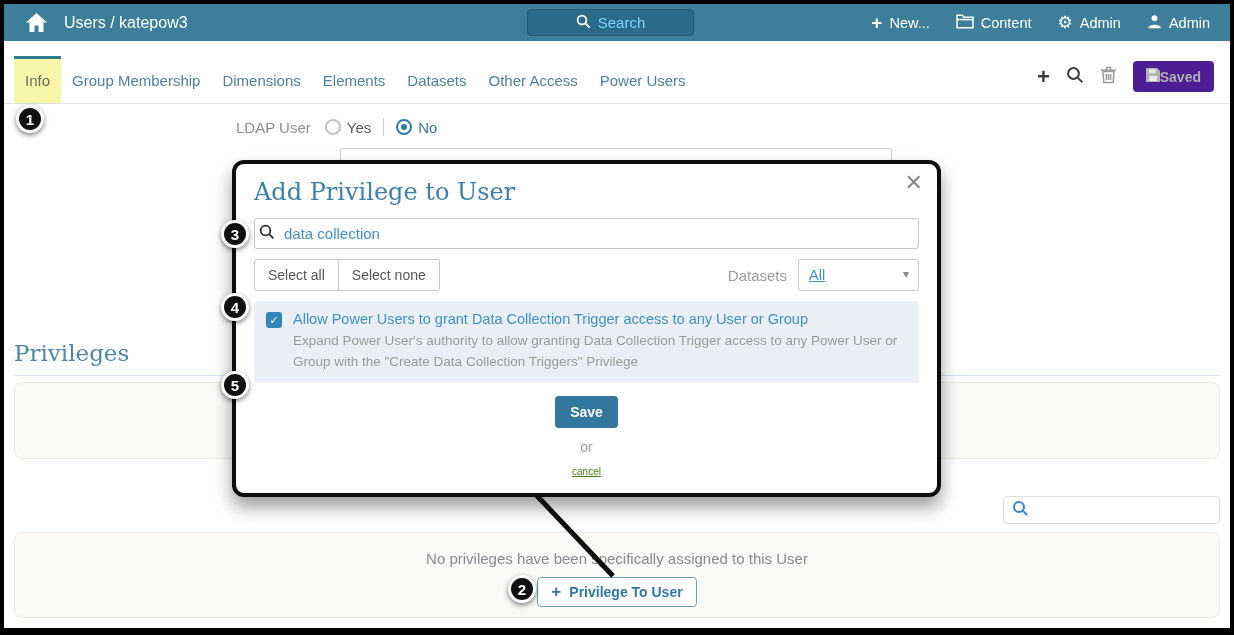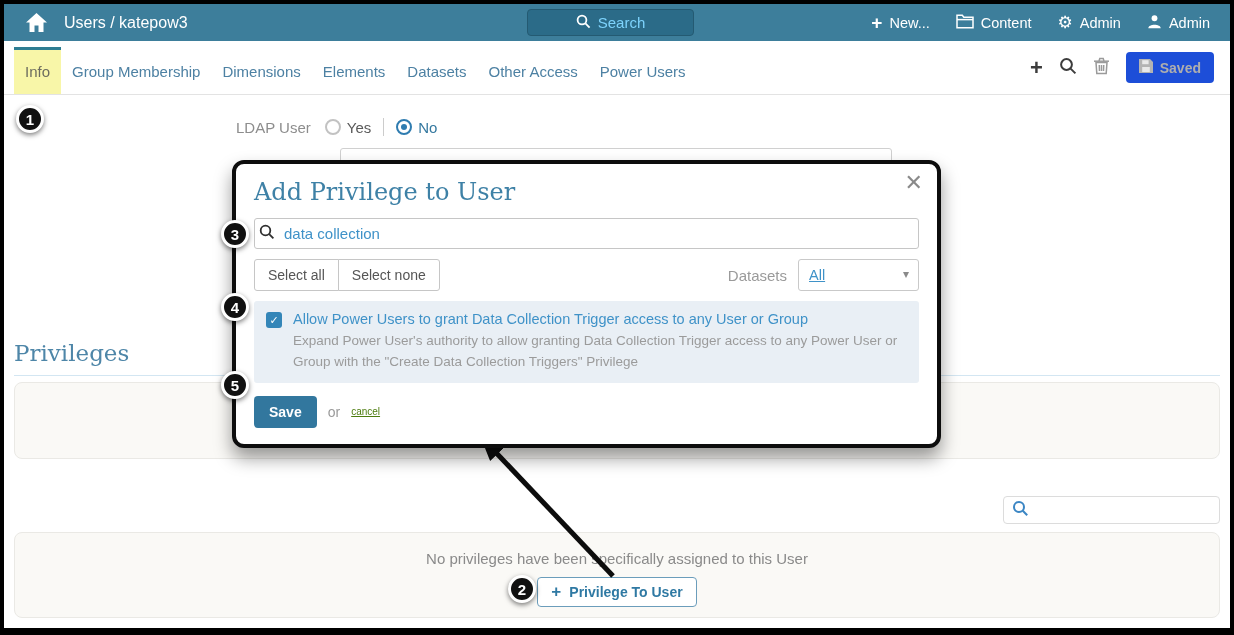--- a/index.html
+++ b/index.html
@@ -24,33 +24,33 @@
     display:flex; align-items:center; justify-content:center; gap:7px;
     color:#7dd3fc; font-size:15px; cursor:pointer;
   }
   .hdr-right { margin-left:auto; display:flex; align-items:center; gap:26px; padding-right:20px; }
   .hdr-item { display:flex; align-items:center; gap:7px; font-size:14.5px; cursor:pointer; white-space:nowrap; }
   .hdr-plus { font-size:19px; font-weight:bold; line-height:1; }
   .gear-glyph { font-size:17px; line-height:1; }
 
   
   .tab-bar {
-    position:absolute; left:0; top:37px; right:0; height:54px;
+    position:absolute; left:0; top:37px; right:0; height:63px;
     background:#fff; border-bottom:1px solid #e3e3e3;
   }
   .tabs { position:absolute; left:10px; bottom:0; display:flex; align-items:stretch; }
   .tab {
     padding:13px 11px 14px; font-size:15px; color:#4d81a3;
     border-top:3px solid transparent; cursor:pointer; white-space:nowrap;
   }
   .tab.active { background:#f8f6a8; border-top-color:#2e7d92; color:#6d6d5f; }
   .tab-actions { position:absolute; right:16px; bottom:11px; display:flex; align-items:center; gap:16px; }
   .plus-dark { font-size:22px; font-weight:bold; color:#3c3c3c; line-height:1; cursor:pointer; }
   .saved-btn {
-    display:flex; align-items:center; gap:7px; background:#1d4ed8; border-radius:4px;
+    display:flex; align-items:center; background:#4c1d95; border-radius:4px;
     padding:7px 13px; color:#aeaeae; font-size:14px; font-weight:bold; cursor:default;
   }
 
   
   .ldap-row { position:absolute; left:232px; top:114px; display:flex; align-items:center; font-size:15px; z-index:1; }
   .ldap-label { color:#8d8d8d; margin-right:14px; }
   .radio { width:16px; height:16px; border:2px solid #c2c2c2; border-radius:50%; background:#fff; margin-right:6px; position:relative; cursor:pointer; }
   .radio.checked { border-color:#2f7cb0; }
   .radio.checked::after { content:""; position:absolute; left:3px; top:3px; width:6px; height:6px; border-radius:50%; background:#2f7cb0; }
   .radio-yes-label { color:#5a5a5a; }
@@ -118,21 +118,21 @@
     margin-top:10px; background:#e9eff5; border-radius:3px; padding:10px 12px;
     display:flex; gap:11px; align-items:flex-start;
   }
   .checkbox {
     width:16px; height:16px; min-width:16px; background:#3486b8; border-radius:3px;
     color:#fff; font-size:11px; display:flex; align-items:center; justify-content:center;
     margin-top:1px; cursor:pointer;
   }
   .priv-title { color:#3f92c8; font-size:14.5px; margin-bottom:4px; }
   .priv-desc { color:#9b9b9b; font-size:13.5px; line-height:1.55; }
-  .modal-footer { margin-top:13px; display:flex; align-items:center; gap:11px; }
+  .modal-footer { margin-top:13px; display:flex; align-items:center; gap:11px;flex-direction:column; }
   .save-btn {
     background:#32779e; color:#fff; font-weight:bold; font-size:14px;
     padding:8px 15px; border:none; border-radius:4px; font-family:inherit; cursor:pointer;
   }
   .or-label { color:#9a9a9a; font-size:14px; }
   .cancel-link { color:#4d7c0f; font-size:10px; text-decoration:underline; cursor:pointer; }
 
   
   .callout {
     position:absolute; width:28px; height:28px; background:#111; border:3px solid #fff;

